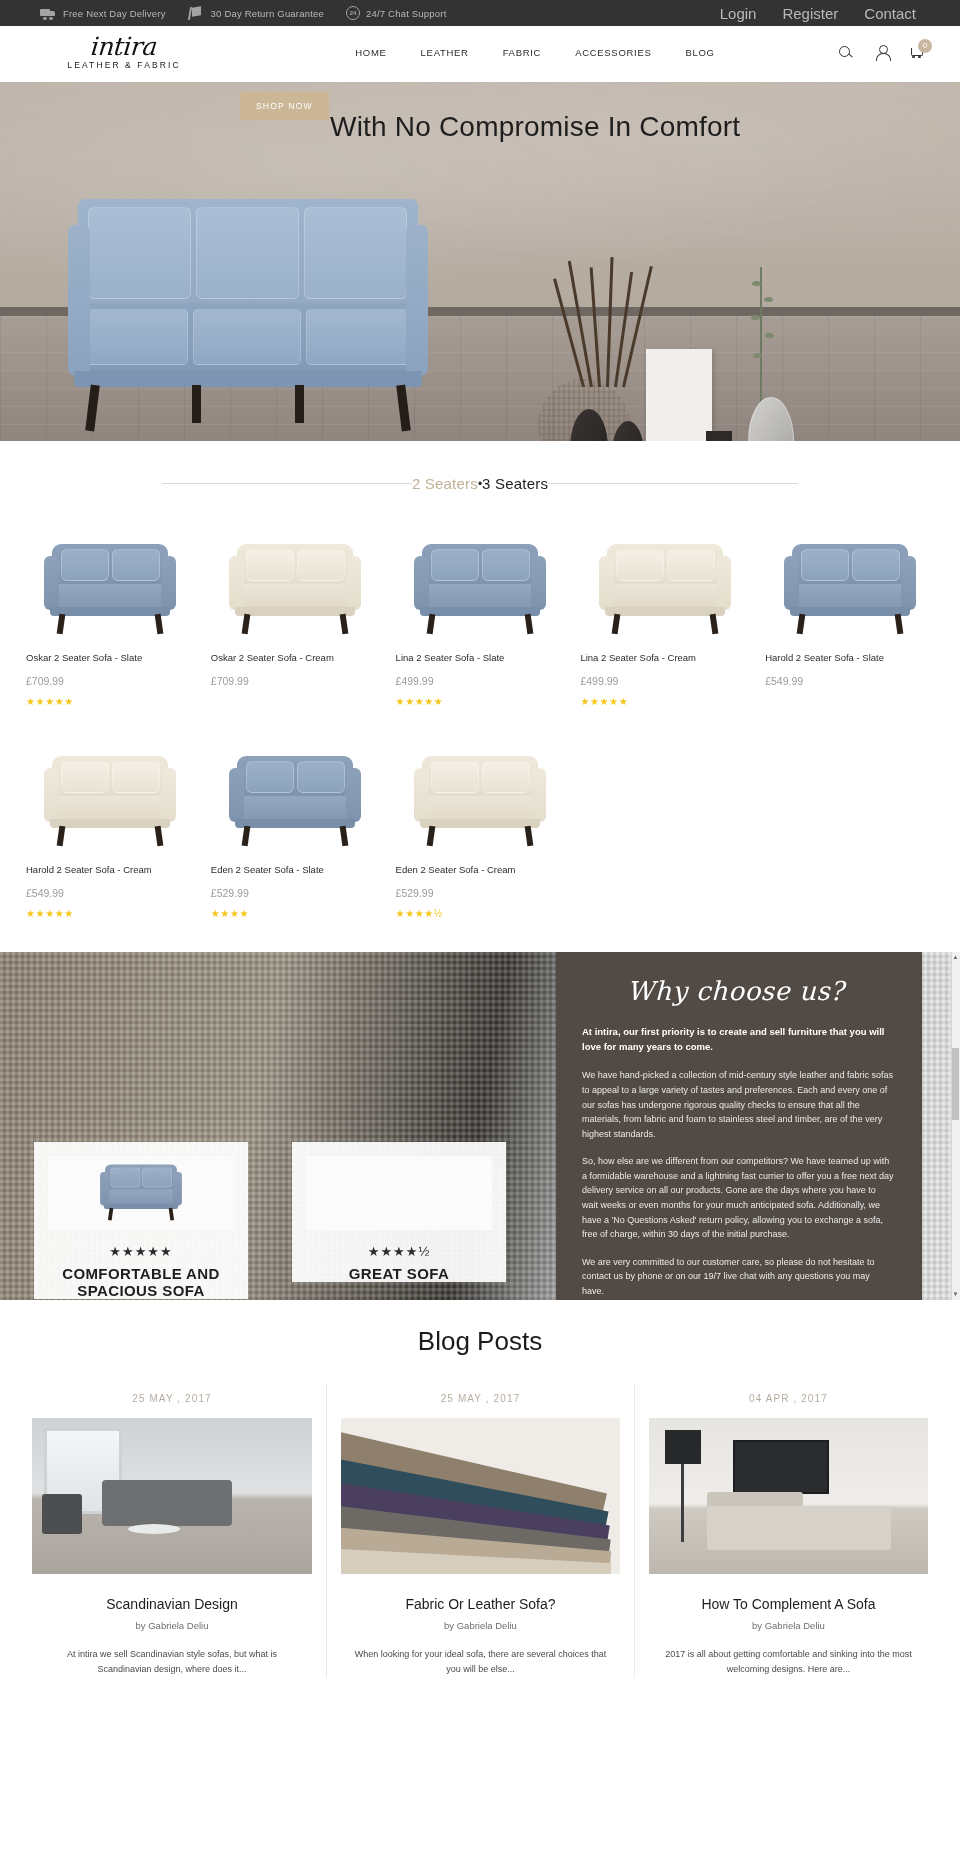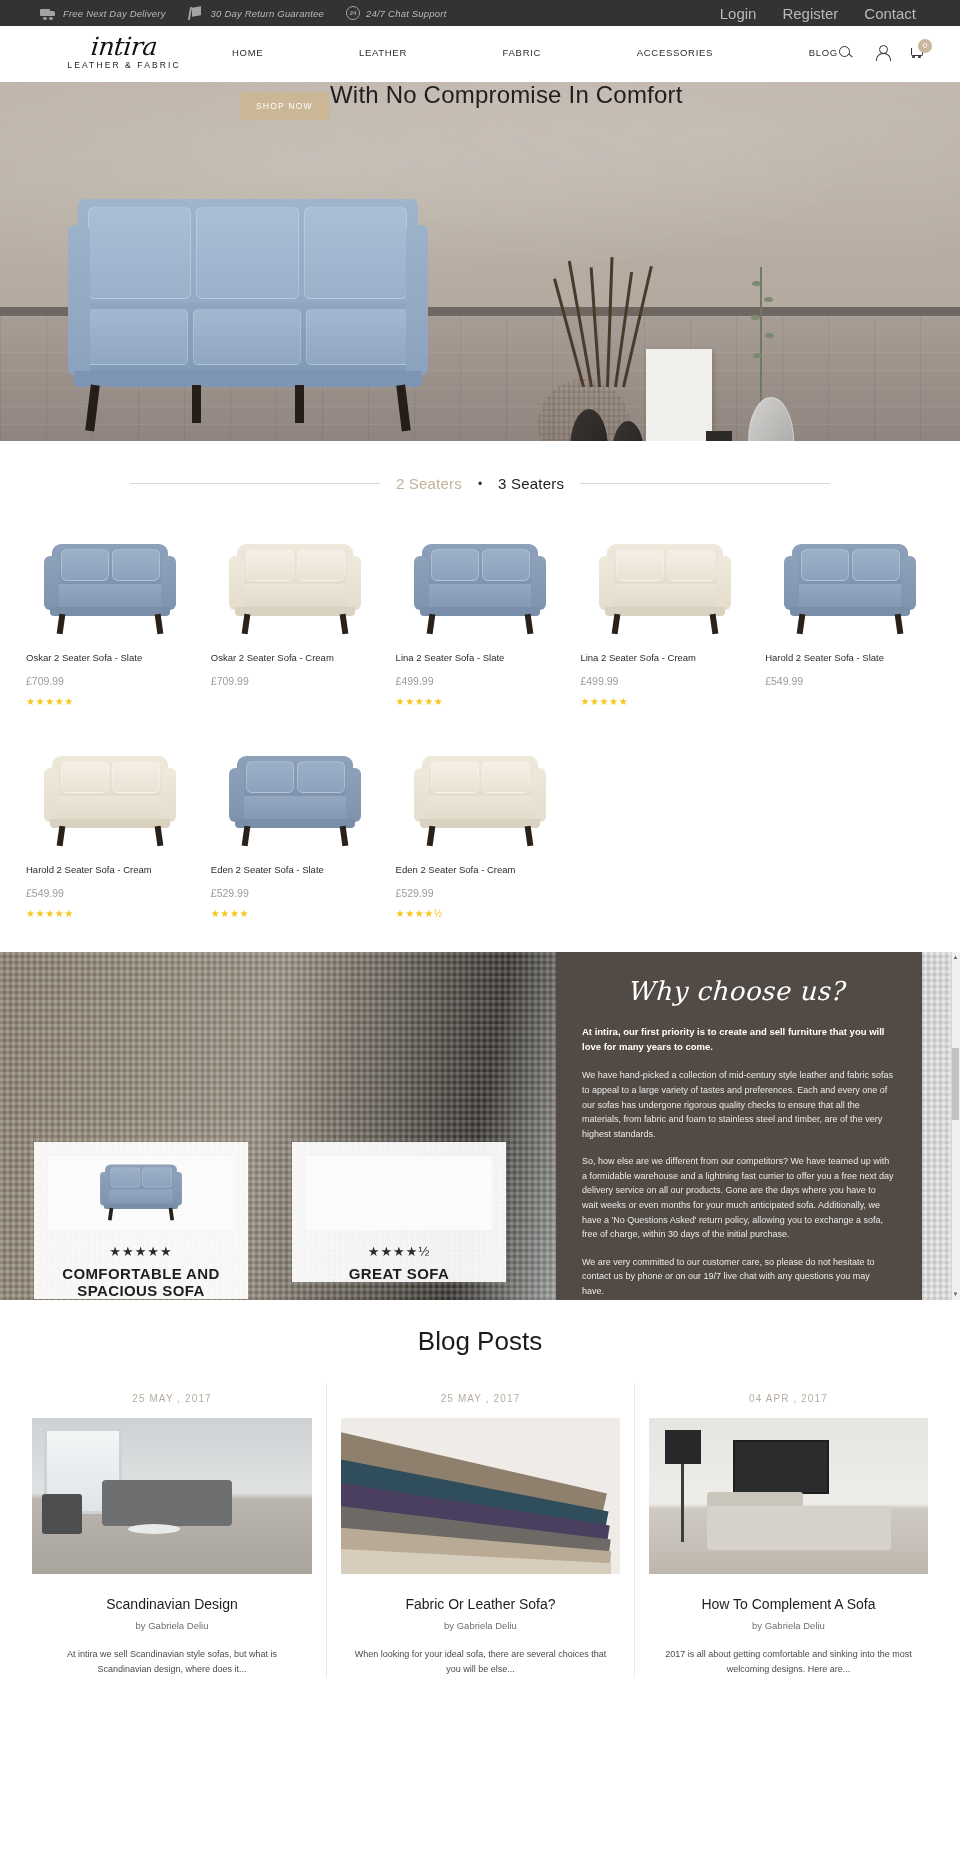--- a/index.html
+++ b/index.html
@@ -17,21 +17,21 @@
     height: 26px;
     background: #333333;
     display: flex;
     align-items: center;
     padding: 0 22px;
     font-size: 9.5px;
     color: #b9b9b9;
   }
   .topbar-left { display: flex; align-items: center; gap: 0; flex: 1; margin-left: 18px; }
   .tb-item { display: flex; align-items: center; gap: 6px; margin-right: 22px; }
-  .tb-item span.label { letter-spacing: .2px; font-style: italic; }
+  .tb-item span.label { letter-spacing: .2px; }
   .tb-ico { width: 17px; height: 15px; display: inline-block; position: relative; opacity: .75; }
 
   
   .ico-truck::before {
     content: ""; position: absolute; left: 0; top: 3px;
     width: 10px; height: 7px; background: #c9c9c9; border-radius: 1px;
   }
   .ico-truck::after {
     content: ""; position: absolute; left: 9px; top: 5px;
     width: 6px; height: 5px; background: #c9c9c9;
@@ -75,21 +75,21 @@
     letter-spacing: -0.5px;
     color: #111;
     transform: skewX(-6deg);
   }
   .brand-sub {
     font-size: 8.5px;
     letter-spacing: 2.1px;
     color: #1a1a1a;
     margin-top: 2px;
   }
-  .mainnav { flex: 1; display: flex; justify-content: space-between; gap: 34px; margin-left: 20px; }
+  .mainnav { flex: 1; display: flex; justify-content: center; gap: 34px; margin-left: 20px; }
   .mainnav a {
     color: #2b2b2b; text-decoration: none;
     font-size: 9.5px; letter-spacing: .7px;
   }
   .header-icons { display: flex; align-items: center; gap: 20px; margin-right: 12px; }
   .hi { width: 16px; height: 16px; position: relative; cursor: pointer; }
 
   .ico-search::before {
     content: ""; position: absolute; left: 1px; top: 1px;
     width: 9px; height: 9px; border: 1.3px solid #333; border-radius: 50%;
@@ -148,22 +148,22 @@
     position: absolute; left: 0; top: calc(63% + 9px); width: 100%; bottom: 0;
     background:
       repeating-linear-gradient(90deg, rgba(0,0,0,.07) 0 1px, transparent 1px 46px),
       repeating-linear-gradient(180deg, rgba(255,255,255,.07) 0 1px, transparent 1px 18px),
       linear-gradient(180deg,#a79d95,#8f857e);
   }
   .hero-top-strip {
     position: absolute; left: 0; top: 0; width: 100%; height: 3px; background: #fff; z-index: 6;
   }
   .hero-headline {
-    position: absolute; left: 330px; top: 2px; z-index: 5;
-    font-size: 24px; font-weight: 400; color: #1e1e1e; letter-spacing: .2px;
+    position: absolute; left: 330px; top: 32px; z-index: 5;
+    font-size: 28px; font-weight: 400; color: #1e1e1e; letter-spacing: .2px;
     white-space: nowrap;
   }
   .shop-now {
     position: absolute; left: 240px; top: 13px; z-index: 5;
     background: #cbb696; color: #fff;
     font-size: 8.5px; letter-spacing: 1.2px;
     padding: 9px 16px; border: none; cursor: pointer;
   }
   
   .hero-sofa { position: absolute; left: 72px; top: 120px; width: 352px; height: 290px; }
@@ -244,21 +244,21 @@
     border-radius: 50%;
   }
   .box-dark {
     position: absolute; left: 706px; top: 352px; width: 26px; height: 40px;
     background: #2d2a27;
   }
 
   
   .cat-tabs {
     display: flex; align-items: center; justify-content: center;
-    gap: 16px; padding: 34px 0 26px;
+    padding: 34px 0 26px;
   }
   .rule { width: 250px; height: 1px; background: #d8d8d8; }
   .tab {
     font-size: 15px; cursor: pointer; letter-spacing: .2px;
   }
   .tab.active { color: #c3b096; }
   .tab.inactive { color: #1d1d1d; }
   .tab-dot { color: #2b2b2b; font-size: 12px; }
 
   

